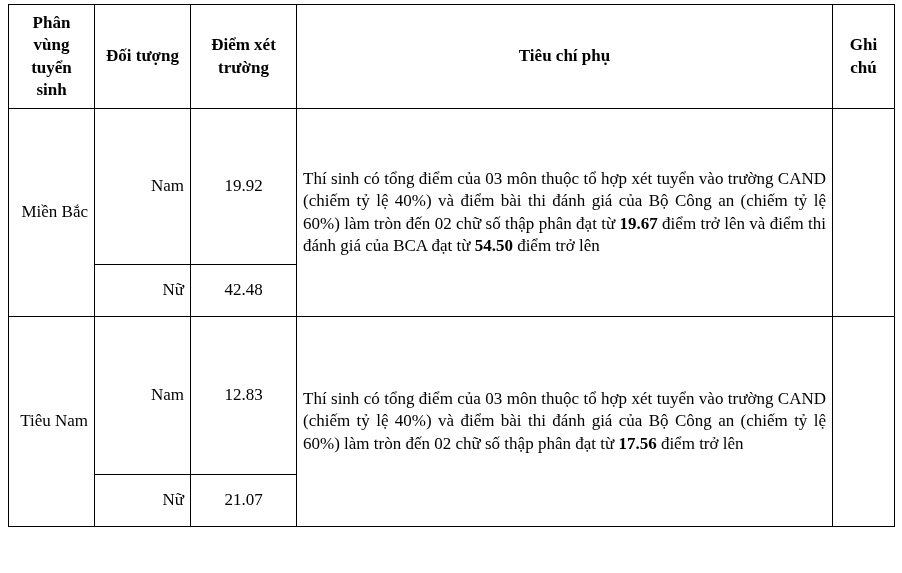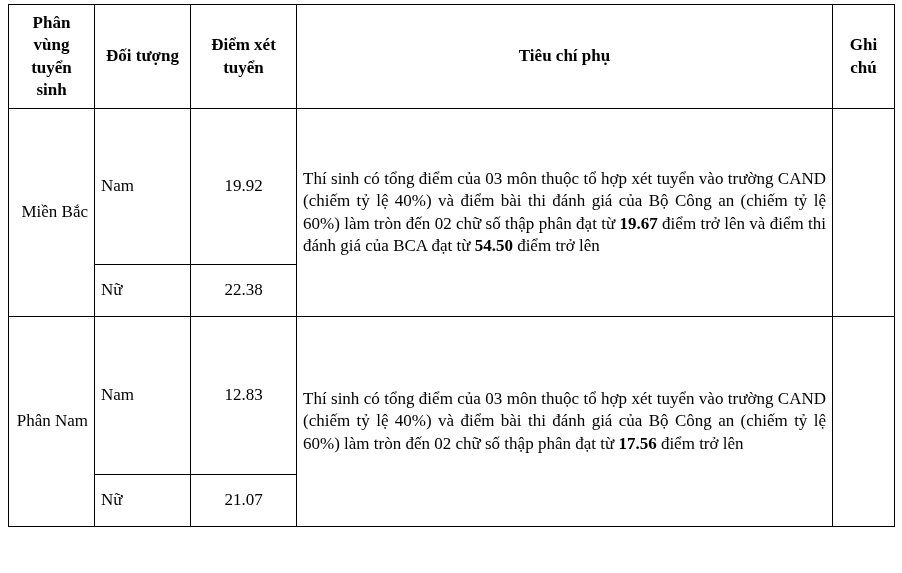--- a/index.html
+++ b/index.html
@@ -45,21 +45,21 @@
   .col-score   { width: 106px; }
   .col-criteria{ width: 536px; }
   .col-note    { width: 62px; }
 
   td.region-cell {
     text-align: right;
     font-size: 18px;
     line-height: 1.35;
   }
   td.target-cell {
-    text-align: left;
+    text-align: right;
     font-size: 18px;
     font-family: Liberation Serif, serif;
   }
   td.score-cell {
     text-align: center;
     font-weight: normal;
     font-size: 18px;
   }
   td.criteria-cell {
     text-align: justify;
@@ -86,41 +86,41 @@
       <col class="col-region">
       <col class="col-target">
       <col class="col-score">
       <col class="col-criteria">
       <col class="col-note">
     </colgroup>
     <thead>
       <tr class="head-row">
         <th>Phân vùng tuyển sinh</th>
         <th>Đối tượng</th>
-        <th>Điểm xét tuyển</th>
+        <th>Điểm xét trường</th>
         <th>Tiêu chí phụ</th>
         <th>Ghi chú</th>
       </tr>
     </thead>
     <tbody>
       <tr class="row-tall-1">
         <td class="region-cell" rowspan="2">Miền Bắc</td>
         <td class="target-cell">Nam</td>
         <td class="score-cell">19.92</td>
         <td class="criteria-cell" rowspan="2">
           <span>Thí sinh có tổng điểm của 03 môn thuộc tổ hợp xét tuyển vào trường CAND (chiếm tỷ lệ 40%) và điểm bài thi đánh giá của Bộ Công an (chiếm tỷ lệ 60%) làm tròn đến 02 chữ số thập phân đạt từ </span><b>19.67</b><span> điểm trở lên và điểm thi đánh giá của BCA đạt từ </span><b>54.50</b><span> điểm trở lên</span>
         </td>
         <td class="note-cell" rowspan="2"></td>
       </tr>
       <tr class="row-short-1">
         <td class="target-cell">Nữ</td>
-        <td class="score-cell">22.38</td>
+        <td class="score-cell">42.48</td>
       </tr>
       <tr class="row-tall-2">
-        <td class="region-cell" rowspan="2">Phân Nam</td>
+        <td class="region-cell" rowspan="2">Tiêu Nam</td>
         <td class="target-cell">Nam</td>
         <td class="score-cell">12.83</td>
         <td class="criteria-cell" rowspan="2">
           <span>Thí sinh có tổng điểm của 03 môn thuộc tổ hợp xét tuyển vào trường CAND (chiếm tỷ lệ 40%) và điểm bài thi đánh giá của Bộ Công an (chiếm tỷ lệ 60%) làm tròn đến 02 chữ số thập phân đạt từ </span><b>17.56</b><span> điểm trở lên</span>
         </td>
         <td class="note-cell" rowspan="2"></td>
       </tr>
       <tr class="row-short-2">
         <td class="target-cell">Nữ</td>
         <td class="score-cell">21.07</td>

